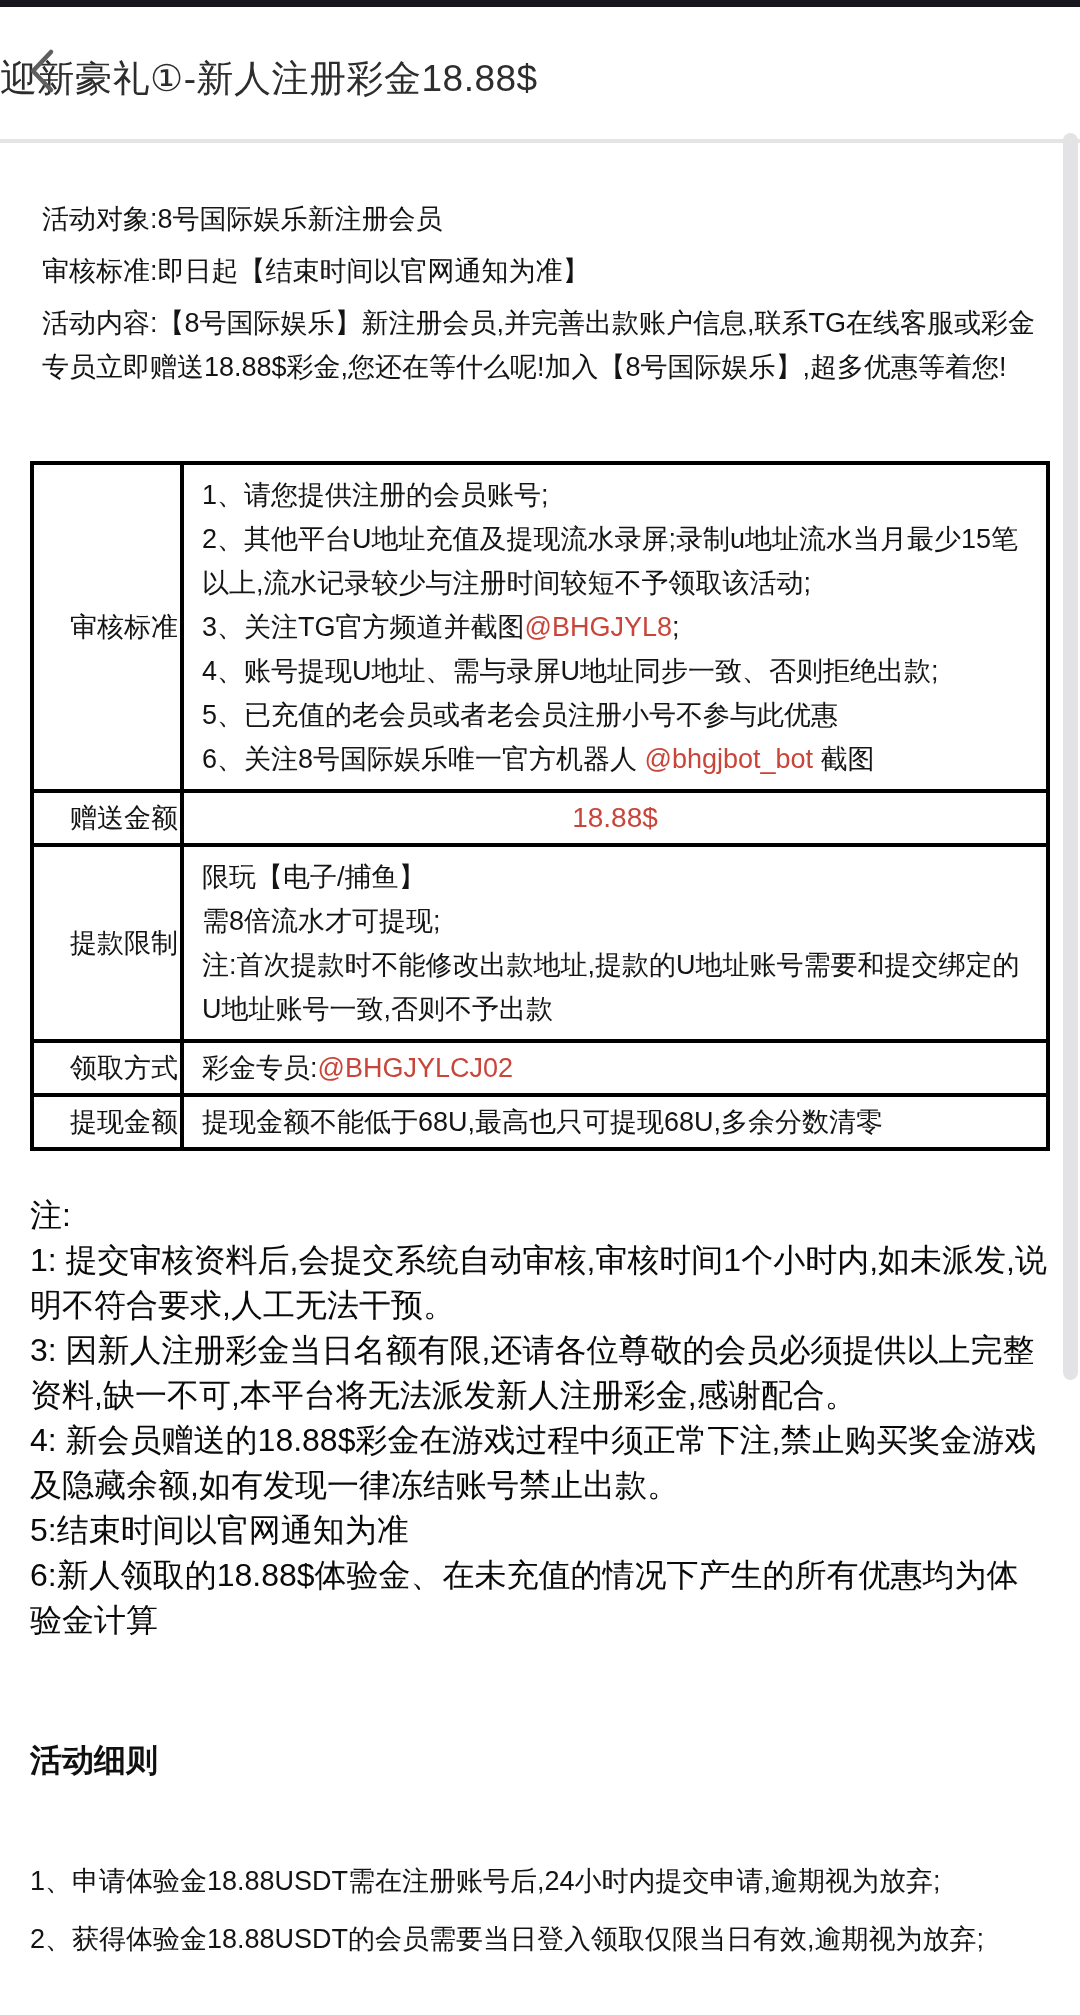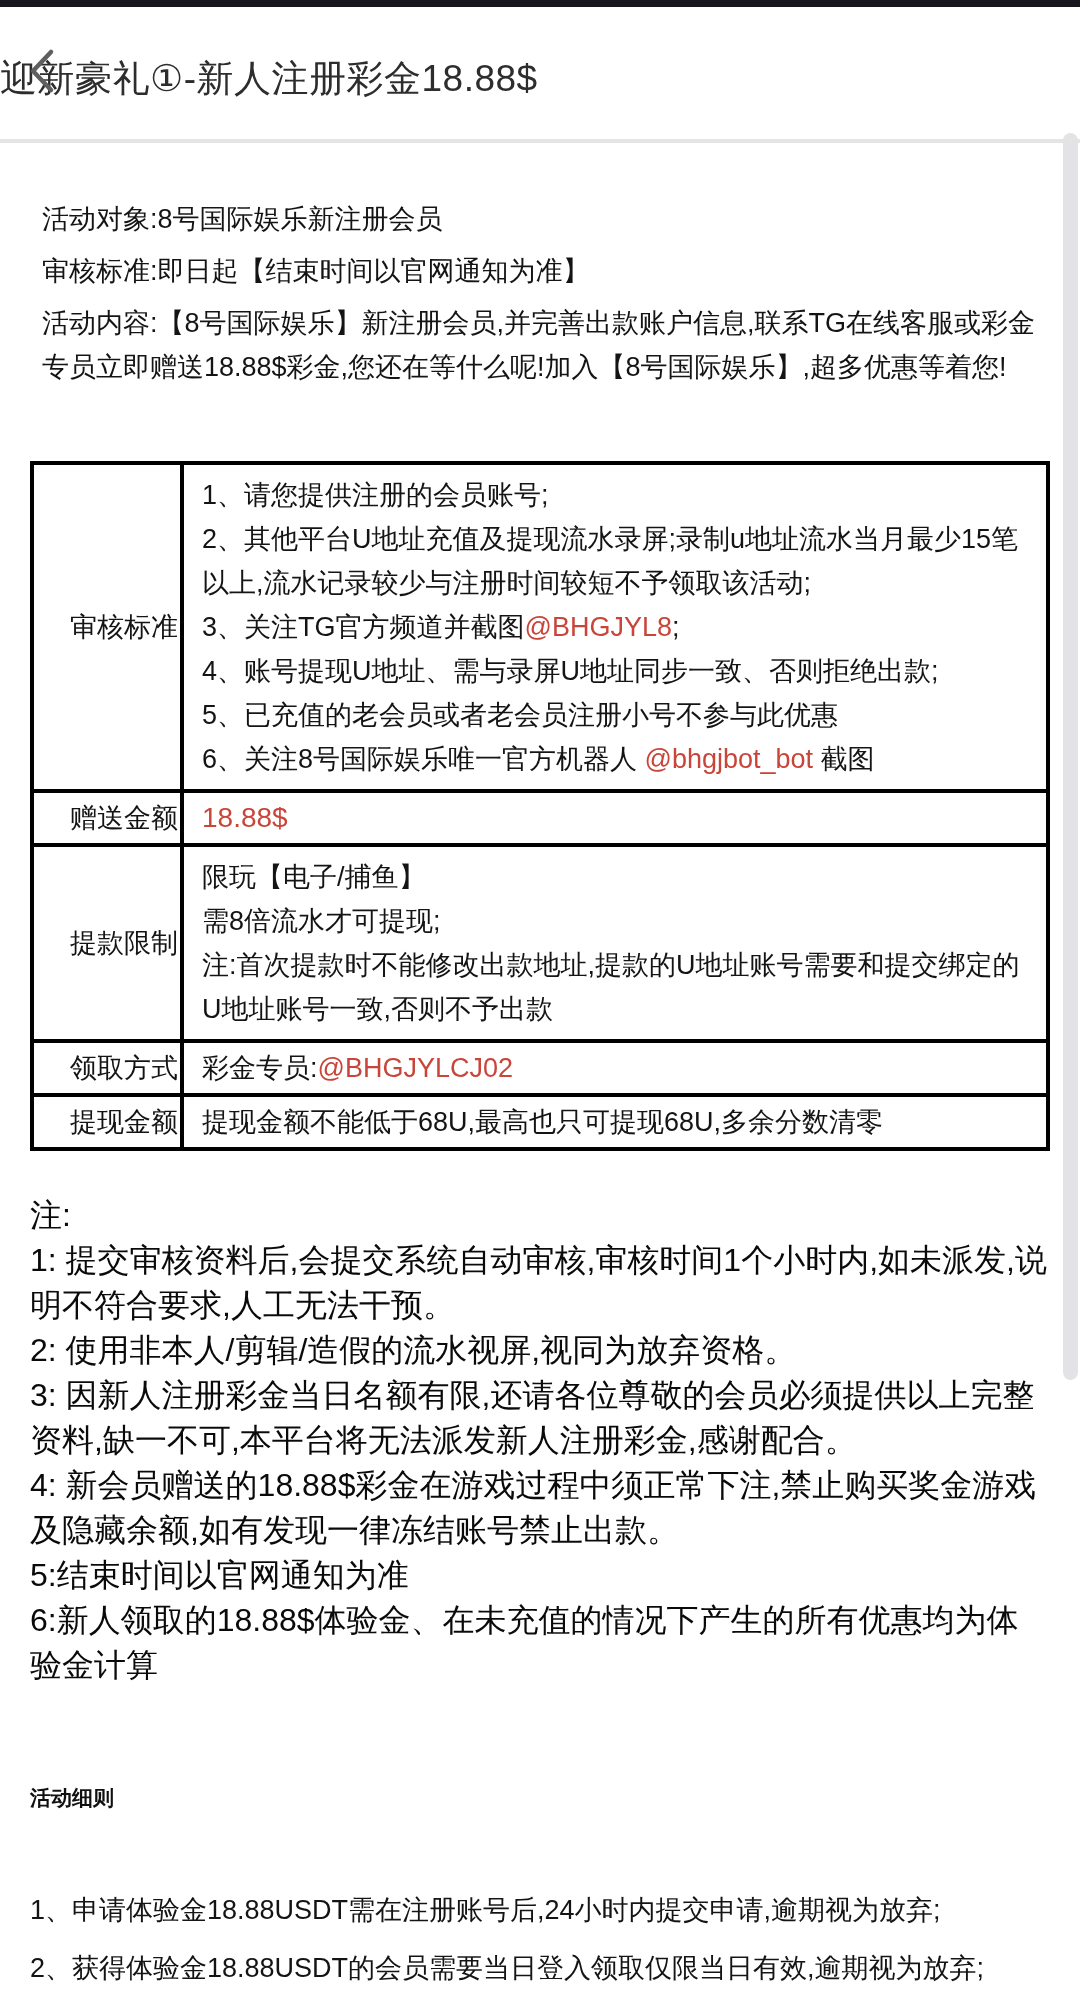--- a/index.html
+++ b/index.html
@@ -20,25 +20,25 @@
   }
   .title-line{font-size:37px;line-height:45px;color:#2d2d2d;text-align:center;letter-spacing:.5px}
   .content{padding:0 30px;position:relative}
   .intro{margin-top:54px}
   .intro p{margin:0 0 8px 12px;font-size:27px;line-height:44px;color:#141414}
   table.rules{border-collapse:collapse;width:100%;margin-top:72px;table-layout:fixed}
   .rules td{border:4px solid #000;font-size:27px;color:#141414;vertical-align:middle}
   .rules td.label{width:142px;text-align:right;padding:6px 2px}
   .rules td.cell{padding:8px 18px;line-height:44px}
   .rules td.cell.compact{padding:3px 18px}
-  .rules td.cell.center{}
+  .rules td.cell.center{text-align:center}
   .rules td.cell.center .red{font-size:28px}
   .red{color:#c9453a;font-weight:normal}
   .notes{margin-top:42px;font-size:32px;line-height:45px;color:#0a0a0a}
-  .details-heading{margin-top:96px;font-size:21px;font-weight:bold;color:#101010}
+  .details-heading{margin-top:96px;font-size:32px;font-weight:bold;color:#101010}
   .details-items{margin-top:76px}
   .details-items div{font-size:27px;line-height:44px;margin-bottom:14px;color:#141414}
   .scroll-thumb{
     position:absolute;right:2px;top:133px;width:15px;height:1247px;
     background:#e3e3e5;border-radius:8px;
   }
 </style>
 </head>
 <body>
 
@@ -100,21 +100,20 @@
             <div><span>提现金额不能低于68U,最高也只可提现68U,多余分数清零</span></div>
           </td>
         </tr>
       </tbody>
   </table>
 
   <section class="notes">
     <div>注:</div>
     <div id="notes-items">
         <div>1: 提交审核资料后,会提交系统自动审核,审核时间1个小时内,如未派发,说明不符合要求,人工无法干预。</div>
-        <div>2: 使用非本人/剪辑/造假的流水视屏,视同为放弃资格。</div>
         <div>3: 因新人注册彩金当日名额有限,还请各位尊敬的会员必须提供以上完整资料,缺一不可,本平台将无法派发新人注册彩金,感谢配合。</div>
         <div>4: 新会员赠送的18.88$彩金在游戏过程中须正常下注,禁止购买奖金游戏及隐藏余额,如有发现一律冻结账号禁止出款。</div>
         <div>5:结束时间以官网通知为准</div>
         <div>6:新人领取的18.88$体验金、在未充值的情况下产生的所有优惠均为体验金计算</div>
       </div>
   </section>
 
   <div class="details-heading">活动细则</div>
   <section class="details-items" id="details-items">
       <div>1、申请体验金18.88USDT需在注册账号后,24小时内提交申请,逾期视为放弃;</div>

